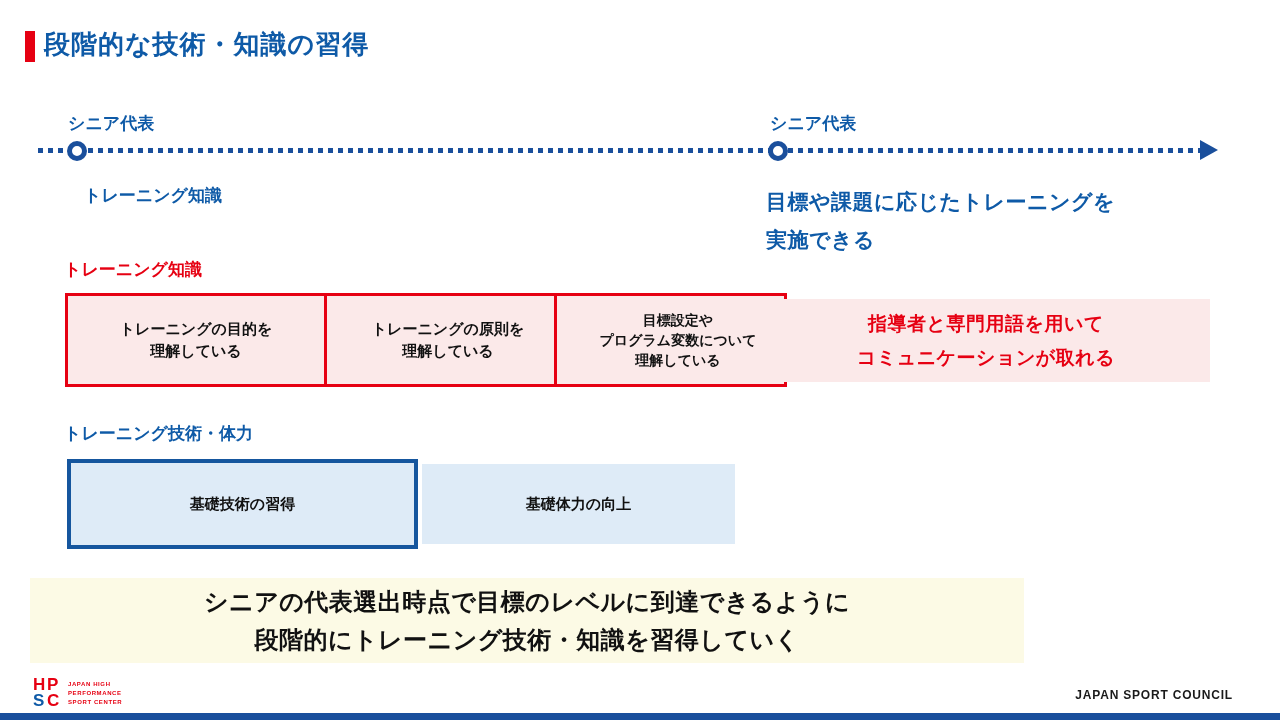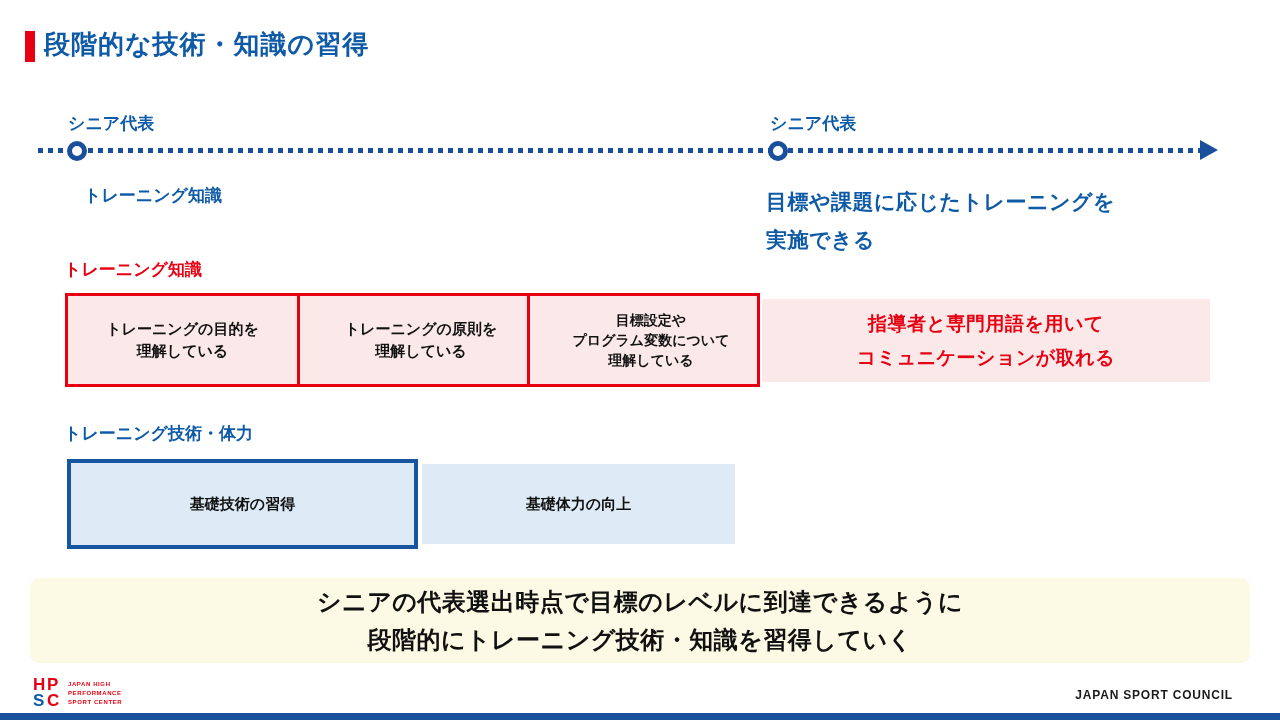--- a/index.html
+++ b/index.html
@@ -31,45 +31,45 @@
     color:var(--primary-blue,#0E5AA7); line-height:38px; white-space:pre-line; letter-spacing:0.5px; }
 
   
   .k-heading { position:absolute; left:64px; top:258px; font-size:17px; font-weight:bold;
     color:var(--accent-red,#E60012); }
   .k-row { position:absolute; left:65px; top:293px; display:flex; }
   .k-box { border:3px solid var(--accent-red,#E60012); background:var(--light-pink,#FBE9E9);
     height:94px; display:flex; align-items:center; justify-content:center; text-align:center;
     font-size:15px; font-weight:bold; color:#111; line-height:1.5; white-space:pre-line; }
   .k-box + .k-box { margin-left:-3px;padding-left:15px; }
-  .k-box-1 { width:235px; }
+  .k-box-1 { width:262px; }
   .k-box-2 { width:233px; }
   .k-box-3 { width:233px; font-size:14px; line-height:1.45; }
   .k-goal { position:absolute; left:762px; top:299px; width:448px; height:83px;
     background:var(--light-pink,#FBE9E9); display:flex; align-items:center; justify-content:center;
     text-align:center; font-size:19px; font-weight:bold; color:var(--accent-red,#E60012);
     line-height:1.75; white-space:pre-line; letter-spacing:0.5px; }
 
   
   .s-heading { position:absolute; left:64px; top:422px; font-size:17px; font-weight:bold;
     color:var(--primary-blue,#0E5AA7); }
   .s-box { display:flex; align-items:center; justify-content:center; text-align:center;
     font-weight:bold; background:var(--light-blue,#DEEBF7); }
   .s-box-1 { position:absolute; left:67px; top:459px; width:351px; height:90px;
     border:4px solid var(--dark-blue,#15569E); font-size:15px; color:#111; }
   .s-box-2 { position:absolute; left:422px; top:464px; width:313px; height:80px;
     font-size:15px; color:#111; }
   .s-goal { position:absolute; left:741px; top:462px; width:470px; height:85px;
     font-size:20px; color:var(--primary-blue,#0E5AA7); letter-spacing:1px; }
 
   
-  .summary { position:absolute; left:30px; top:578px; width:1220px; height:85px;
+  .summary { position:absolute; left:30px; top:578px; width:994px; height:85px;
     background:var(--cream,#FCFAE5); display:flex; align-items:center; justify-content:center;
     text-align:center; font-size:24px; font-weight:bold; color:#111; line-height:38px;
-    white-space:pre-line; letter-spacing:0.5px;border-radius:9px; }
+    white-space:pre-line; letter-spacing:0.5px; }
 
   
   .hpsc-logo { position:absolute; left:33px; top:677px; display:flex; gap:7px; }
   .logo-letters { display:grid; grid-template-columns:14px 14px; font-size:17px; font-weight:800;
     line-height:16px; font-family:"Liberation Sans",sans-serif; }
   .logo-letters span { display:block; }
   .letter-red { color:var(--accent-red,#E60012); }
   .letter-blue { color:var(--primary-blue,#0E5AA7); }
   .logo-tagline { padding-top:3px; font-size:6px; font-weight:bold; color:var(--accent-red,#E60012);
     line-height:9px; letter-spacing:0.6px; }

